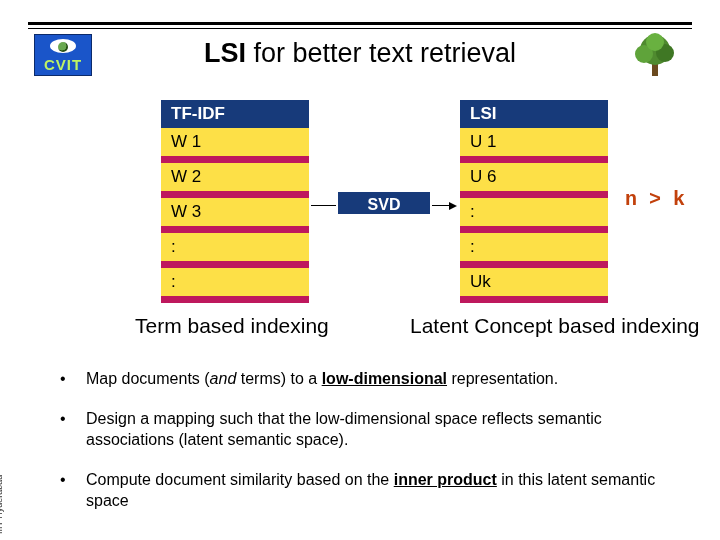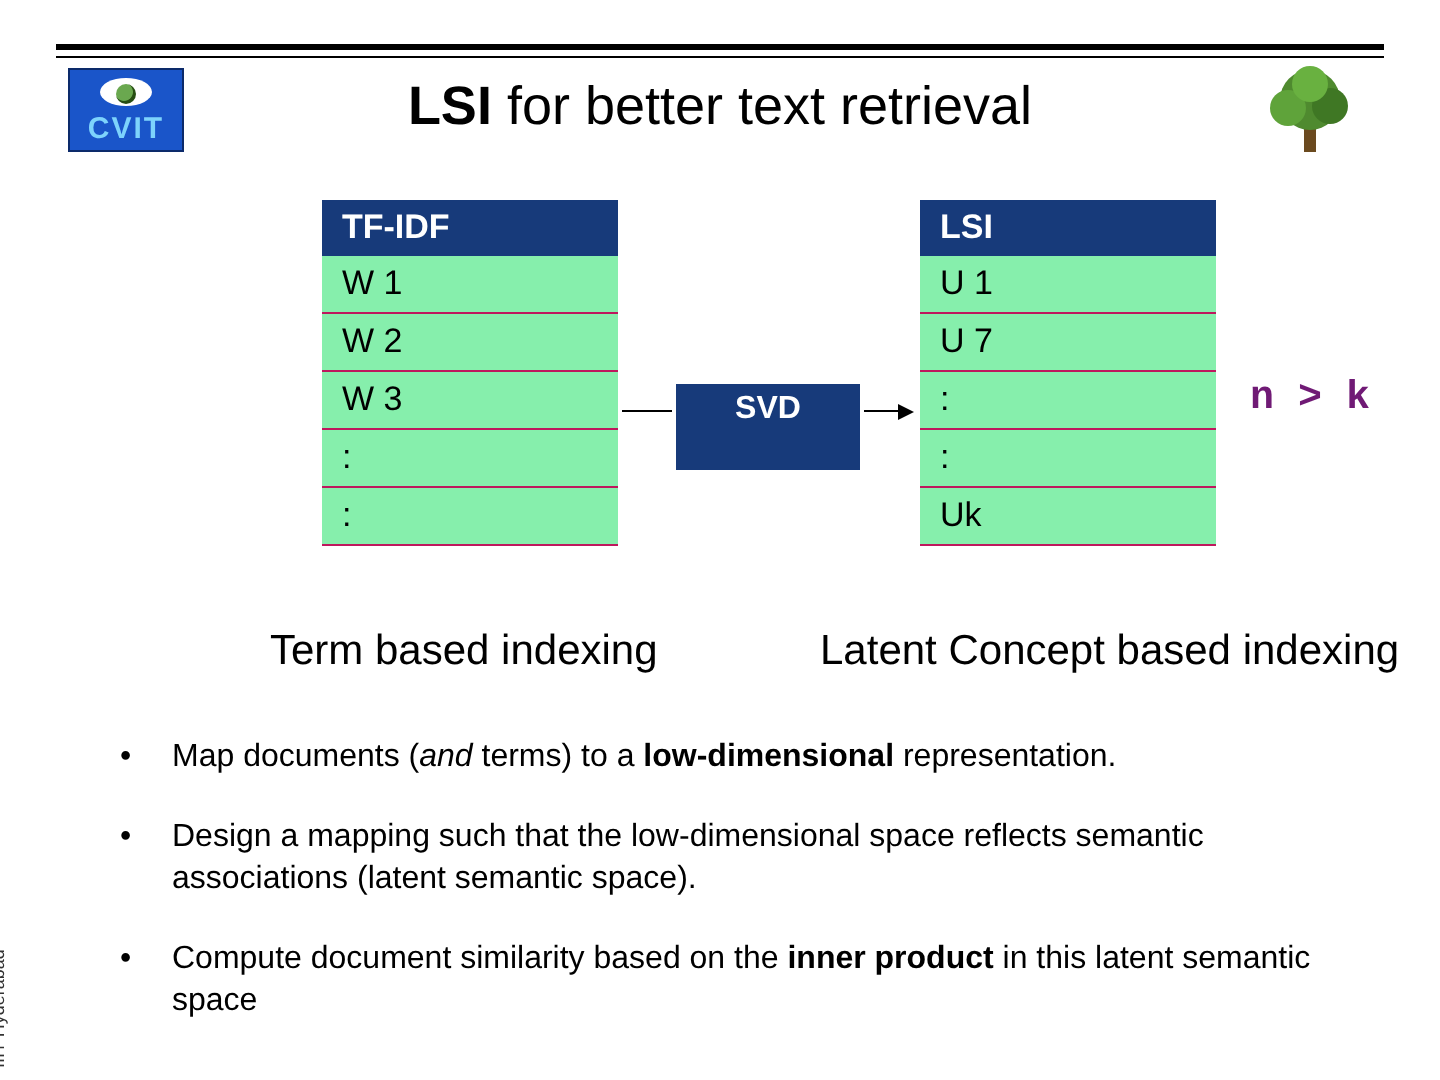--- a/index.html
+++ b/index.html
@@ -23,21 +23,21 @@
 
   .logo-cvit {
     position: absolute;
     top: 34px;
     left: 34px;
     width: 58px;
     height: 42px;
     background: #1a55c9;
     border: 1px solid #0c2a6a;
     box-sizing: border-box;
-    color: #7dd3fc;
+    color: #bef264;
     font-weight: bold;
   }
   .logo-cvit .eye {
     position: absolute;
     top: 4px; left: 50%;
     transform: translateX(-50%);
     width: 26px; height: 14px;
     background: #fff;
     border-radius: 50% / 50%;
   }
@@ -84,39 +84,39 @@
     position: absolute;
     width: 148px;
   }
   .col.left  { left: 161px; top: 0; }
   .col.right { left: 460px; top: 0; }
   .cell {
     height: 28px;
     line-height: 28px;
     padding-left: 10px;
     font-size: 17px;
-    border-bottom: 1px solid #be185d;
-    background: #86efac;
+    border-bottom: 7px solid #be185d;
+    background: #fde047;
     color: #000;
     font-family: "Comic Sans MS", "Comic Sans", cursive, Arial;
   }
   .cell.header {
     background: #173a7a;
     color: #fff;
     font-weight: bold;
     font-family: Arial, Helvetica, sans-serif;
     border-bottom: none;
   }
 
   .svd-box {
     position: absolute;
     left: 338px;
     top: 92px;
     width: 92px;
-    height: 43px;
+    height: 22px;
     line-height: 26px;
     text-align: center;
     background: #173a7a;
     color: #fff;
     font-weight: bold;
     font-size: 16px;
   }
   .arrow {
     position: absolute;
     top: 105px;
@@ -134,21 +134,21 @@
     border-bottom: 4.5px solid transparent;
   }
 
   .nk {
     position: absolute;
     left: 625px;
     top: 188px;
     font-family: "Courier New", monospace;
     font-size: 20px;
     font-weight: bold;
-    color: #701a75;
+    color: #c2410c;
   }
 
   .col-caption {
     position: absolute;
     top: 314px;
     font-size: 21px;
     font-weight: normal;
   }
   .cap-left  { left: 135px; }
   .cap-right { left: 410px; }
@@ -164,21 +164,21 @@
     font-size: 16px;
     line-height: 1.35;
     margin-bottom: 18px;
   }
   .bullet .dot {
     width: 26px;
     flex: 0 0 26px;
   }
   .bullet .txt { flex: 1; }
   .bullet i { font-style: italic; }
-  .bullet b { font-weight: bold; }
+  .bullet b { font-weight: bold; text-decoration: underline; }
 
   .affil {
     position: absolute;
     left: 4px;
     bottom: 6px;
     transform: rotate(-90deg);
     transform-origin: left bottom;
     font-size: 9px;
     color: #333;
     white-space: nowrap;
@@ -219,21 +219,21 @@
     <div class="cell">W 1</div>
     <div class="cell">W 2</div>
     <div class="cell">W 3</div>
     <div class="cell">:</div>
     <div class="cell">:</div>
   </div>
 
   <div class="col right">
     <div class="cell header">LSI</div>
     <div class="cell">U 1</div>
-    <div class="cell">U 7</div>
+    <div class="cell">U 6</div>
     <div class="cell">:</div>
     <div class="cell">:</div>
     <div class="cell">Uk</div>
   </div>
 
   <div class="arrow a1"></div>
   <div class="svd-box">SVD</div>
   <div class="arrow a2"></div>
 
 </div>

